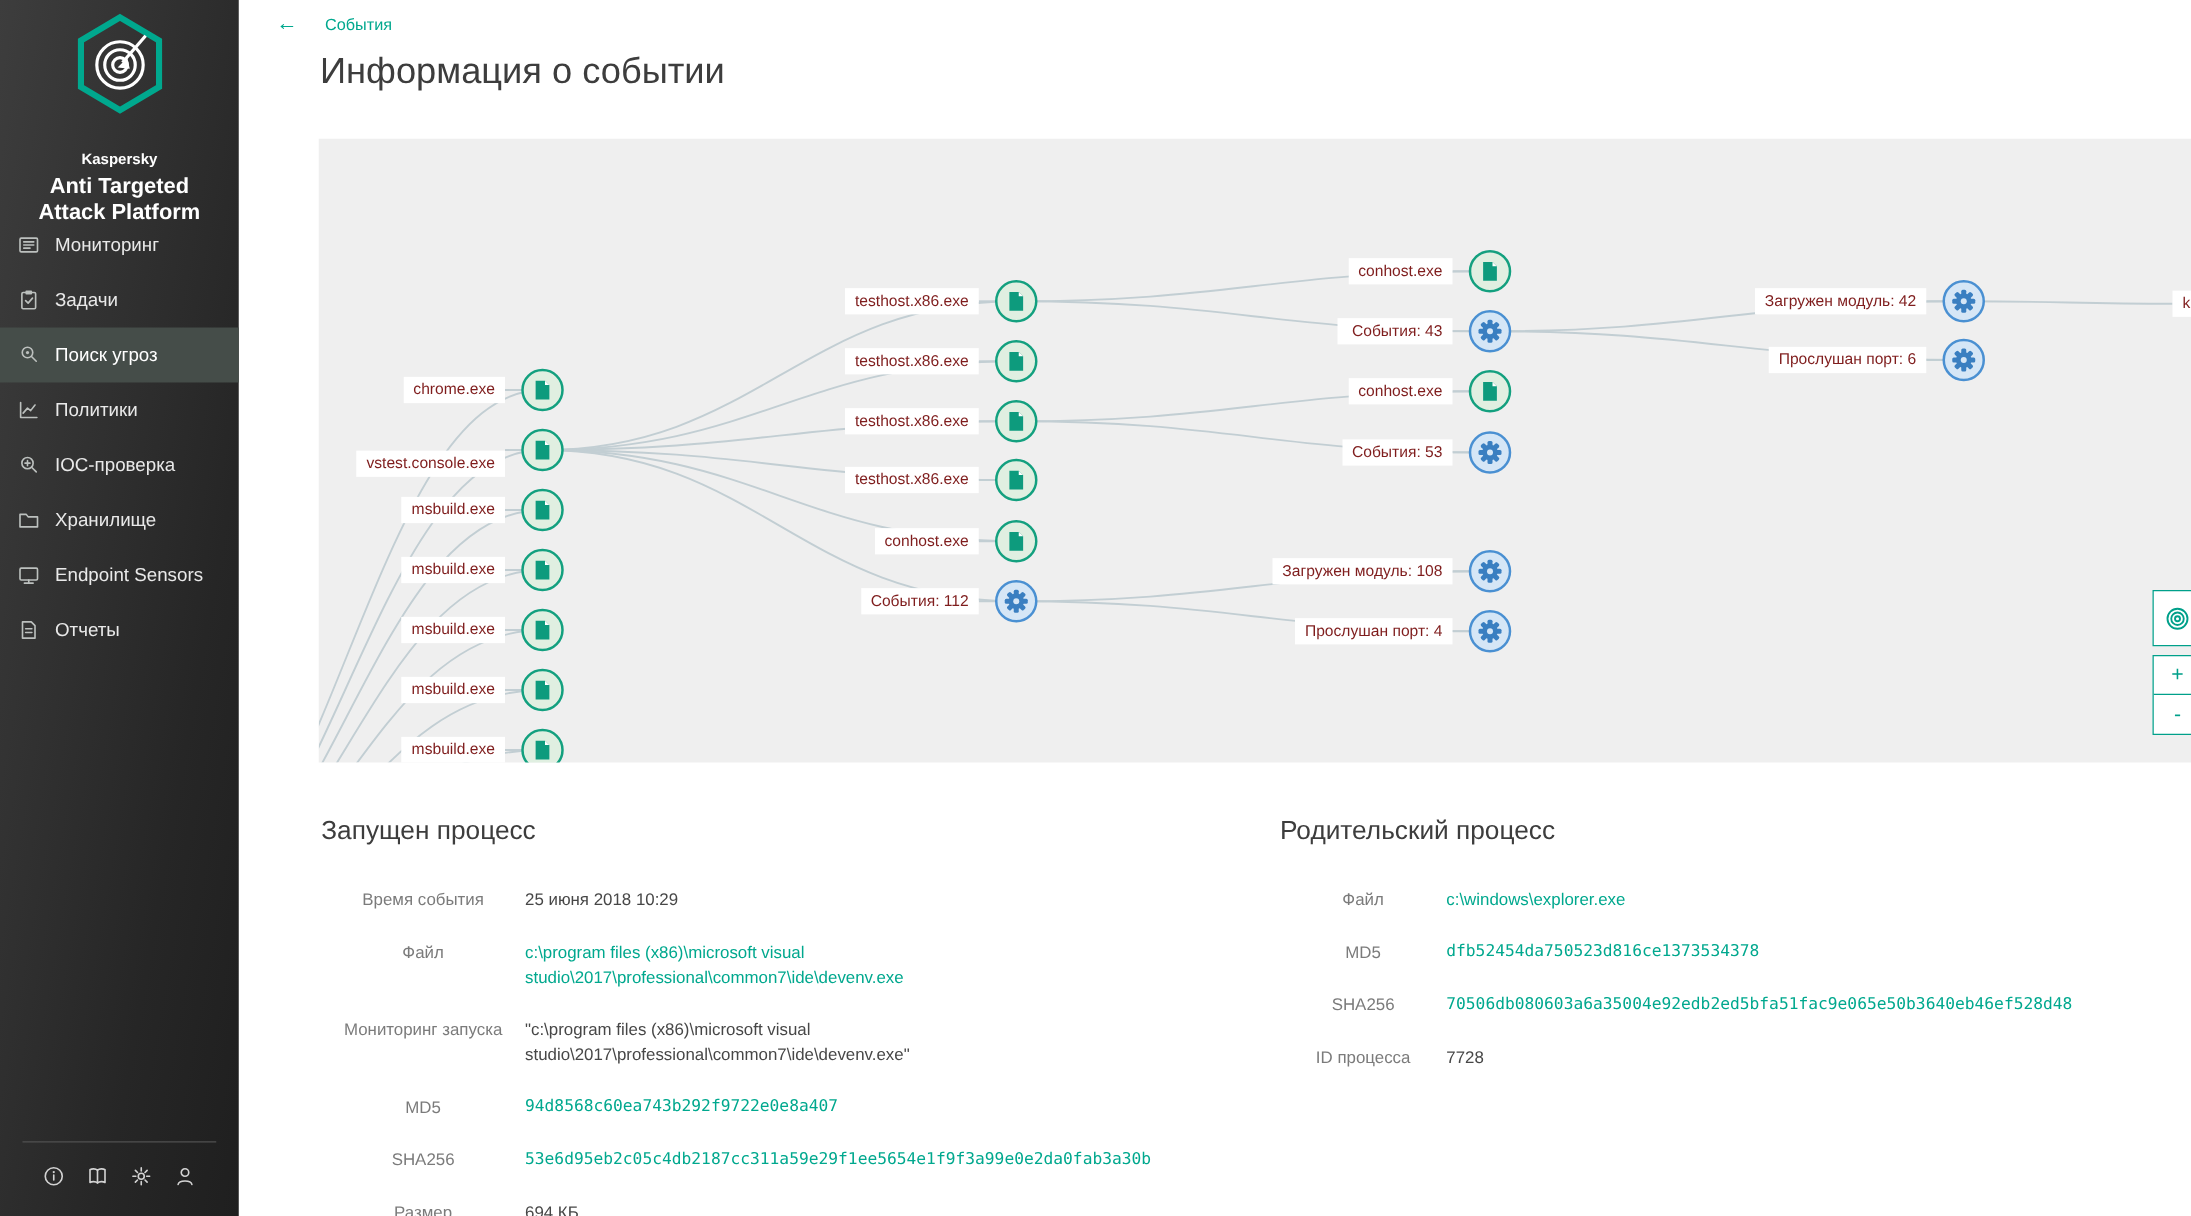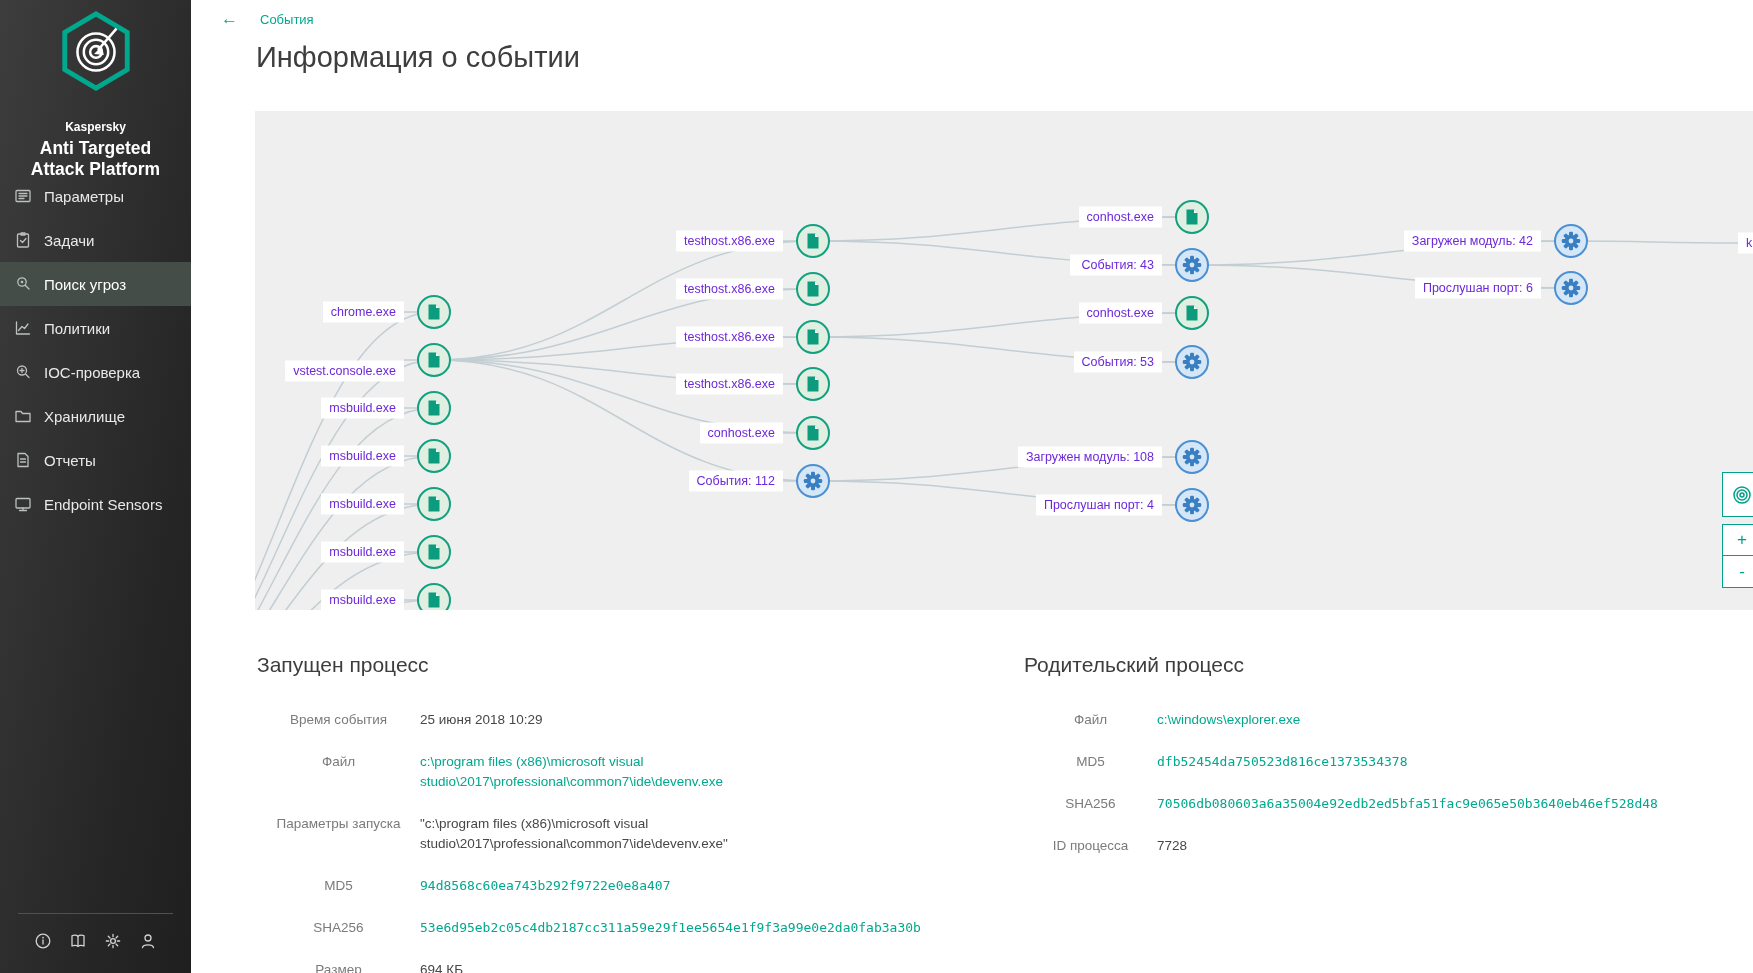--- a/index.html
+++ b/index.html
@@ -48,21 +48,21 @@
     position:absolute; left:64px; top:111px; width:1498px; height:499px;
     background:#efefef; overflow:hidden;
   }
   #edges-svg { position:absolute; left:0; top:0; }
   .g-node {
     position:absolute; width:34px; height:34px; border-radius:50%;
     border:2px solid; display:flex; align-items:center; justify-content:center;
     cursor:pointer;
   }
   .g-label {
-    position:absolute; background:#ffffff; color:#6d28d9;
+    position:absolute; background:#ffffff; color:#7f1d1d;
     font-size:12.5px; line-height:15px; padding:3px 8px; white-space:nowrap;
     transform:translateY(-50%); cursor:pointer;
   }
   .graph-ctrl {
     position:absolute; background:#fff; border:1.5px solid #00a08a;
     display:flex; align-items:center; justify-content:center; cursor:pointer;
   }
   .zoom-box { position:absolute; background:#fff; border:1.5px solid #00a08a; }
   .zoom-btn {
     height:31px; display:flex; align-items:center; justify-content:center;
@@ -106,21 +106,21 @@
 Attack Platform</div>
   </div>
   <div class="nav">
       <div class="nav-item">
         <span class="nav-icon">
           <svg viewBox="0 0 18 18" fill="none" stroke="currentColor" stroke-width="1.3" stroke-linecap="round" stroke-linejoin="round">
             <rect x="2" y="3.5" width="14" height="11" rx="1"></rect>
             <path d="M5 6.5h8M5 9h8M5 11.5h5"></path>
           </svg>
         </span>
-        <span>Параметры</span>
+        <span>Мониторинг</span>
       </div>
       <div class="nav-item">
         <span class="nav-icon">
           <svg viewBox="0 0 18 18" fill="none" stroke="currentColor" stroke-width="1.3" stroke-linecap="round" stroke-linejoin="round">
             <rect x="3.5" y="3" width="11" height="13" rx="1"></rect>
             <path d="M7 2h4v2H7z"></path>
             <path d="M6.5 9.5l2 2 3.5-4"></path>
           </svg>
         </span>
         <span>Задачи</span>
@@ -158,34 +158,34 @@
         <span class="nav-icon">
           <svg viewBox="0 0 18 18" fill="none" stroke="currentColor" stroke-width="1.3" stroke-linecap="round" stroke-linejoin="round">
             <path d="M2 4.5h5l1.5 2H16v8H2z"></path>
           </svg>
         </span>
         <span>Хранилище</span>
       </div>
       <div class="nav-item">
         <span class="nav-icon">
           <svg viewBox="0 0 18 18" fill="none" stroke="currentColor" stroke-width="1.3" stroke-linecap="round" stroke-linejoin="round">
+            <rect x="2" y="3.5" width="14" height="9.5" rx="1"></rect>
+            <path d="M9 13v2.5M5.5 15.5h7"></path>
+          </svg>
+        </span>
+        <span>Endpoint Sensors</span>
+      </div>
+      <div class="nav-item">
+        <span class="nav-icon">
+          <svg viewBox="0 0 18 18" fill="none" stroke="currentColor" stroke-width="1.3" stroke-linecap="round" stroke-linejoin="round">
             <path d="M4 2.5h7l3 3V15.5H4z"></path>
             <path d="M6.5 8h5M6.5 11h5"></path>
           </svg>
         </span>
         <span>Отчеты</span>
-      </div>
-      <div class="nav-item">
-        <span class="nav-icon">
-          <svg viewBox="0 0 18 18" fill="none" stroke="currentColor" stroke-width="1.3" stroke-linecap="round" stroke-linejoin="round">
-            <rect x="2" y="3.5" width="14" height="9.5" rx="1"></rect>
-            <path d="M9 13v2.5M5.5 15.5h7"></path>
-          </svg>
-        </span>
-        <span>Endpoint Sensors</span>
       </div>
     </div>
   <div class="sidebar-divider"></div>
   <div class="sidebar-footer">
       <span class="footer-icon"><svg viewBox="0 0 18 18" fill="none" stroke="currentColor" stroke-width="1.3" stroke-linecap="round" stroke-linejoin="round">
           <circle cx="9" cy="9" r="6.8"></circle>
           <path d="M9 8v4"></path>
           <circle cx="9" cy="5.6" r=".9" fill="currentColor" stroke="none"></circle>
         </svg></span>
       <span class="footer-icon"><svg viewBox="0 0 18 18" fill="none" stroke="currentColor" stroke-width="1.3" stroke-linecap="round" stroke-linejoin="round">
@@ -537,21 +537,21 @@
     <div class="info-rows">
         <div class="info-row">
           <div class="info-label">Время события</div>
           <div class="info-value">25 июня 2018 10:29</div>
         </div>
         <div class="info-row">
           <div class="info-label">Файл</div>
           <div class="info-value val-link">c:\program files (x86)\microsoft visual studio\2017\professional\common7\ide\devenv.exe</div>
         </div>
         <div class="info-row">
-          <div class="info-label">Параметры запуска</div>
+          <div class="info-label">Мониторинг запуска</div>
           <div class="info-value">"c:\program files (x86)\microsoft visual studio\2017\professional\common7\ide\devenv.exe"</div>
         </div>
         <div class="info-row">
           <div class="info-label">MD5</div>
           <div class="info-value val-hash">94d8568c60ea743b292f9722e0e8a407</div>
         </div>
         <div class="info-row">
           <div class="info-label">SHA256</div>
           <div class="info-value val-hash">53e6d95eb2c05c4db2187cc311a59e29f1ee5654e1f9f3a99e0e2da0fab3a30b</div>
         </div>

